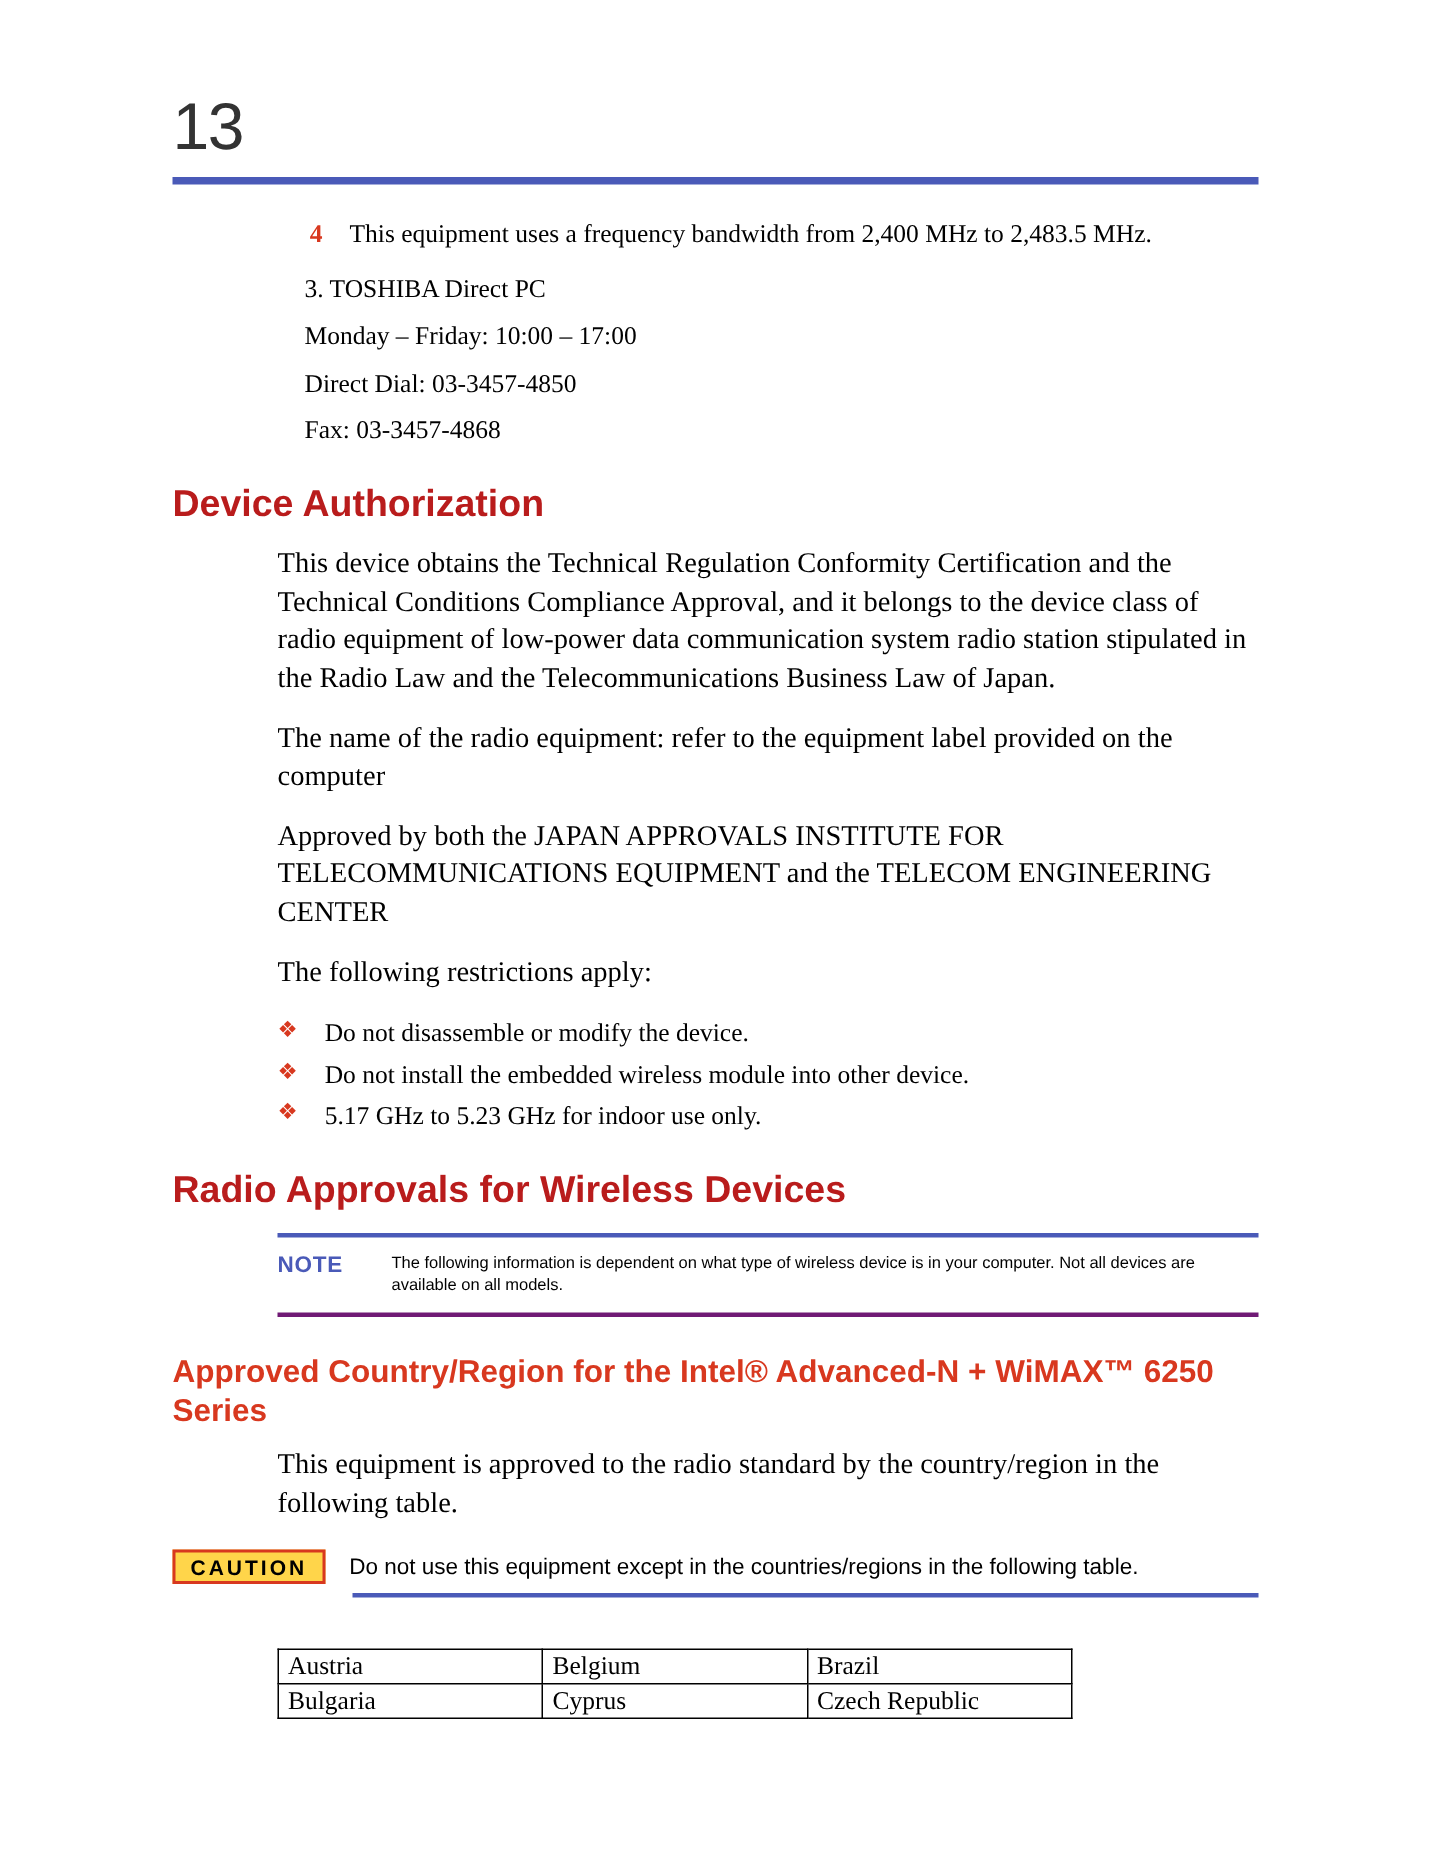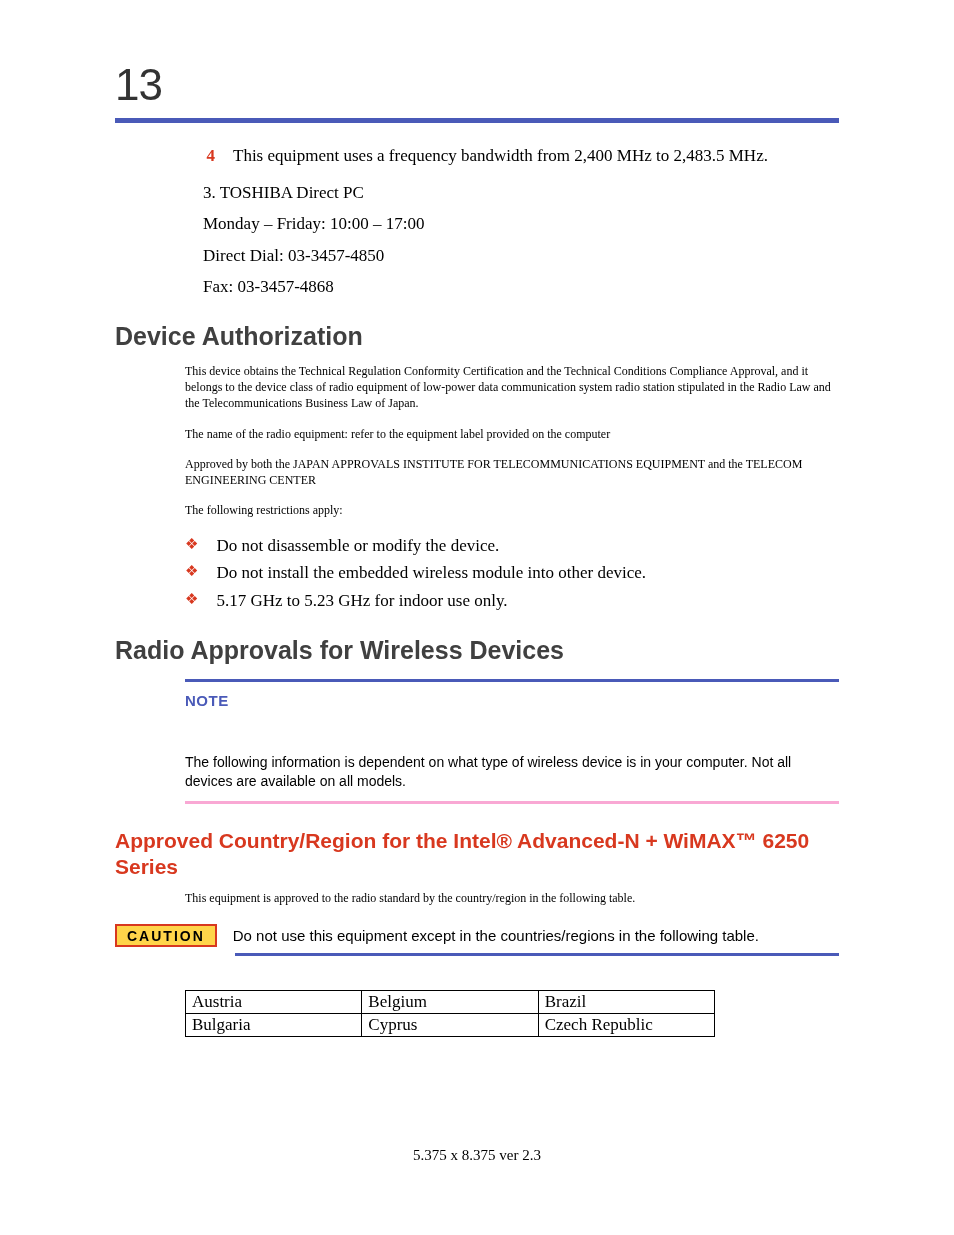--- a/index.html
+++ b/index.html
@@ -48,29 +48,29 @@
   }
   .plain-list {
     font-size: 17px;
     line-height: 1.5;
     margin-bottom: 6px;
     margin-left: 18px;
   }
   h2.section {
     font-family: Arial, Helvetica, sans-serif;
     font-stretch: condensed;
-    color: #404040;
+    color: #b91c1c;
     font-size: 25px;
     font-weight: bold;
     margin: 22px 0 12px 0;
     letter-spacing: 0px;
   }
   .body-p {
     margin-left: 70px;
-    font-size: 12px;
+    font-size: 19px;
     line-height: 1.35;
     margin-bottom: 14px;
   }
   ul.bullets {
     margin: 4px 0 14px 70px;
     padding: 0;
     list-style: none;
   }
   ul.bullets li {
     display: flex;
@@ -80,39 +80,38 @@
   }
   ul.bullets li .diamond {
     color: #d8381f;
     font-size: 15px;
     margin-right: 18px;
     line-height: 1.7;
   }
   .note-box {
     margin-left: 70px;
     border-top: 3px solid #4a5ab8;
-    border-bottom: 3px solid #f9a8d4;
+    border-bottom: 3px solid #701a75;
     padding: 10px 0;
     display: flex;
-    gap: 44px;
+    gap: 28px;
     margin-bottom: 24px;
     margin-top: 14px;
-    flex-direction: column;
   }
   .note-label {
     font-family: Arial, Helvetica, sans-serif;
     font-weight: 900;
     color: #4a5ab8;
     font-size: 15px;
     letter-spacing: 0.5px;
     min-width: 48px;
   }
   .note-text {
     font-family: Arial, Helvetica, sans-serif;
-    font-size: 14px;
+    font-size: 11px;
     line-height: 1.35;
   }
   h3.subsection {
     font-family: Liberation Sans, sans-serif;
     color: #d8381f;
     font-size: 21px;
     font-weight: bold;
     margin: 20px 0 10px 0;
     line-height: 1.25;
   }

